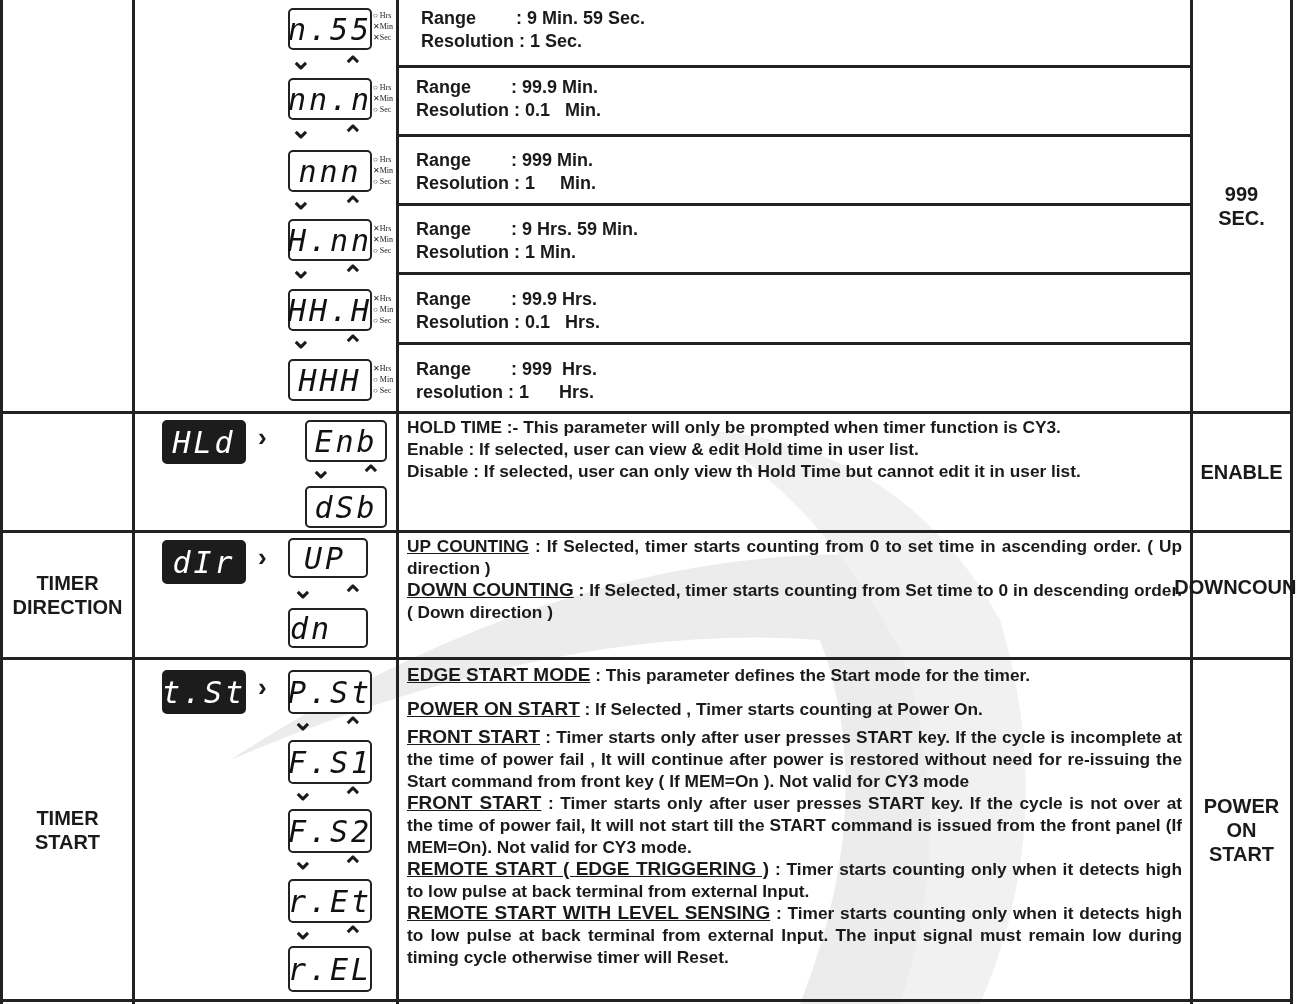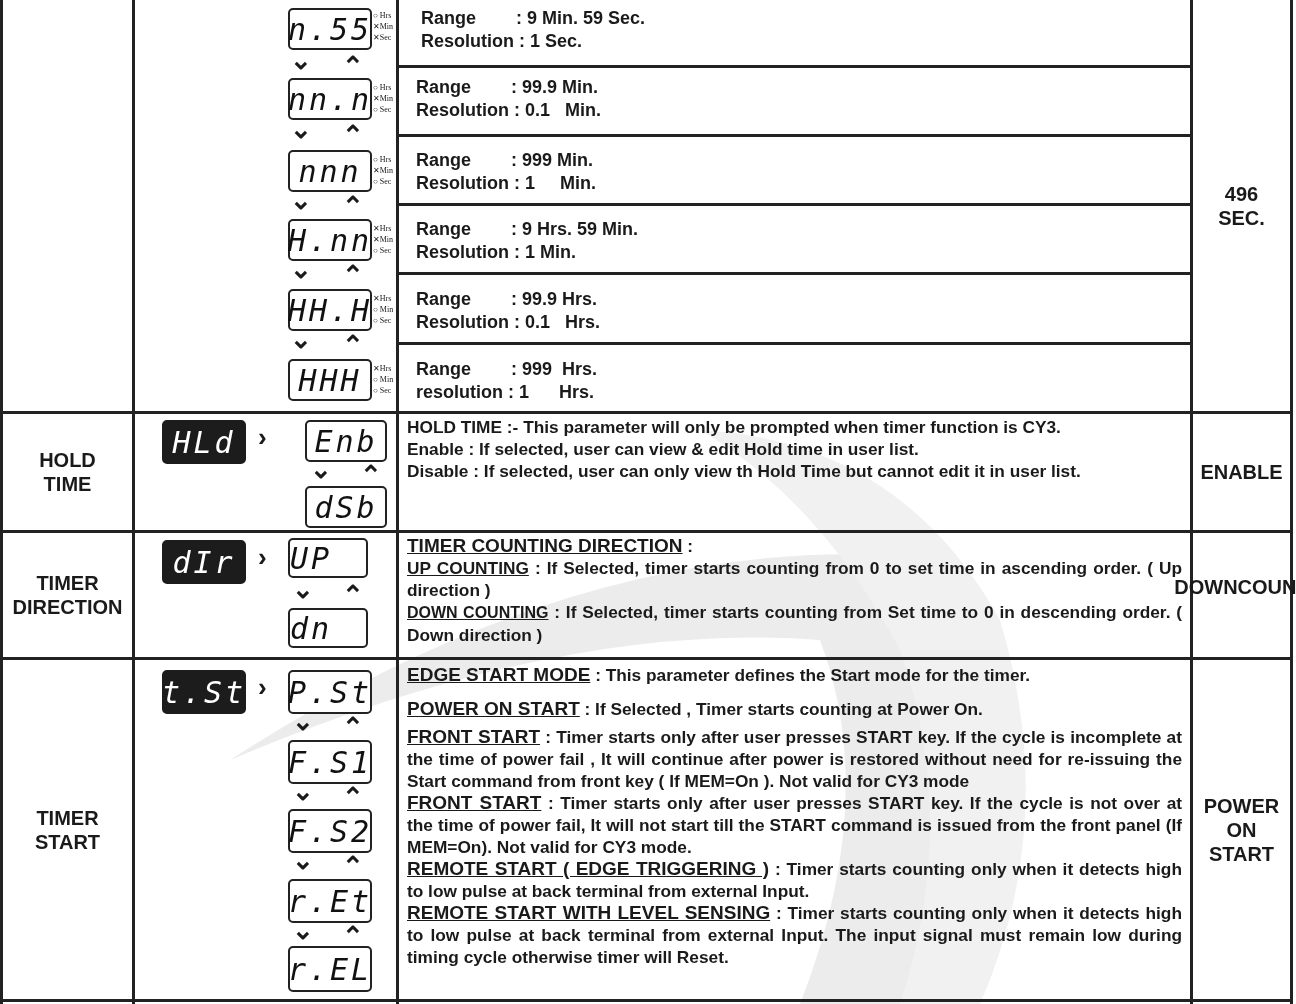--- a/index.html
+++ b/index.html
@@ -40,21 +40,21 @@
   <div class="hline" style="left:0;width:1293px;top:530px"></div>
   <div class="hline" style="left:0;width:1293px;top:657px"></div>
   <div class="hline" style="left:0;width:1293px;top:999px"></div>
 
   <div class="hline" style="left:398px;width:794px;top:65px"></div>
   <div class="hline" style="left:398px;width:794px;top:134px"></div>
   <div class="hline" style="left:398px;width:794px;top:203px"></div>
   <div class="hline" style="left:398px;width:794px;top:272px"></div>
   <div class="hline" style="left:398px;width:794px;top:342px"></div>
 
-  <div class="cell" style="left:1193px;top:0;width:97px;height:411px;white-space:pre">496
+  <div class="cell" style="left:1193px;top:0;width:97px;height:411px;white-space:pre">999
 SEC.</div>
 
   <div class="lcd" style="left:288px;top:8px;width:80px;height:38px">
       <span>n.55</span>
     </div>
   <div class="ind" style="left:373px;top:10px">
     <span>○ Hrs</span>
     <span>✕Min</span>
     <span>✕Sec</span>
   </div>
@@ -119,24 +119,20 @@
       <span>HHH</span>
     </div>
   <div class="ind" style="left:373px;top:363px">
     <span>✕Hrs</span>
     <span>○ Min</span>
     <span>○ Sec</span>
   </div>
   <div class="rtxt" style="left:416px;top:358px">Range        : 999  Hrs.</div>
   <div class="rtxt" style="left:416px;top:381px">resolution : 1      Hrs.</div>
 
-  <div class="cell" style="left:3px;top:414px;width:129px;height:116px;flex-direction:column">
-    <span>HOLD</span>
-    <span>TIME</span>
-  </div>
   <div class="lcd dark" style="left:162px;top:420px;width:80px;height:40px">
       <span>HLd</span>
     </div>
   <div class="gt" style="left:258px;top:422px">›</div>
   <div class="lcd" style="left:305px;top:420px;width:78px;height:38px">
       <span>Enb</span>
     </div>
   <div class="arr" style="left:310px;top:459px">⌄</div>
   <div class="arr" style="left:360px;top:465px">⌃</div>
   <div class="lcd" style="left:305px;top:486px;width:78px;height:38px">
@@ -150,32 +146,31 @@
   <div class="cell" style="left:1193px;top:414px;width:97px;height:116px">ENABLE</div>
 
   <div class="cell" style="left:3px;top:533px;width:129px;height:124px;flex-direction:column">
     <span>TIMER</span>
     <span>DIRECTION</span>
   </div>
   <div class="lcd dark" style="left:162px;top:540px;width:80px;height:40px">
       <span>dIr</span>
     </div>
   <div class="gt" style="left:258px;top:542px">›</div>
-  <div class="lcd" style="left:288px;top:538px;width:80px;height:40px;justify-content:flex-start;padding-right:6px;box-sizing:border-box">
+  <div class="lcd" style="left:288px;top:538px;width:80px;height:40px;justify-content:center;padding-right:6px;box-sizing:border-box">
       <span>UP</span>
     </div>
   <div class="arr" style="left:292px;top:579px">⌄</div>
   <div class="arr" style="left:342px;top:585px">⌃</div>
   <div class="lcd" style="left:288px;top:608px;width:80px;height:40px;justify-content:flex-start;padding-right:6px;box-sizing:border-box">
       <span>dn</span>
     </div>
   <div class="desc" style="left:407px;top:535px;width:775px">
-    <p><span class="u">TIMER COUNTING DIRECTION</span><span> :</span></p>
     <p><span class="u" style="font-size:17.3px">UP COUNTING</span><span> : If Selected, timer starts counting from 0 to set time in ascending order. ( Up direction )</span></p>
-    <p><span class="u" style="font-size:16px">DOWN COUNTING</span><span> : If Selected, timer starts counting from Set time to 0  in descending order. ( Down direction )</span></p>
+    <p><span class="u" style="font-size:19px">DOWN COUNTING</span><span> : If Selected, timer starts counting from Set time to 0  in descending order. ( Down direction )</span></p>
   </div>
   <div class="cell" style="left:1193px;top:533px;width:97px;height:108px;flex-direction:row">
     <span>DOWN</span>
     <span>COUNT</span>
   </div>
 
   <div class="cell" style="left:3px;top:660px;width:129px;height:339px;flex-direction:column">
     <span>TIMER</span>
     <span>START</span>
   </div>

